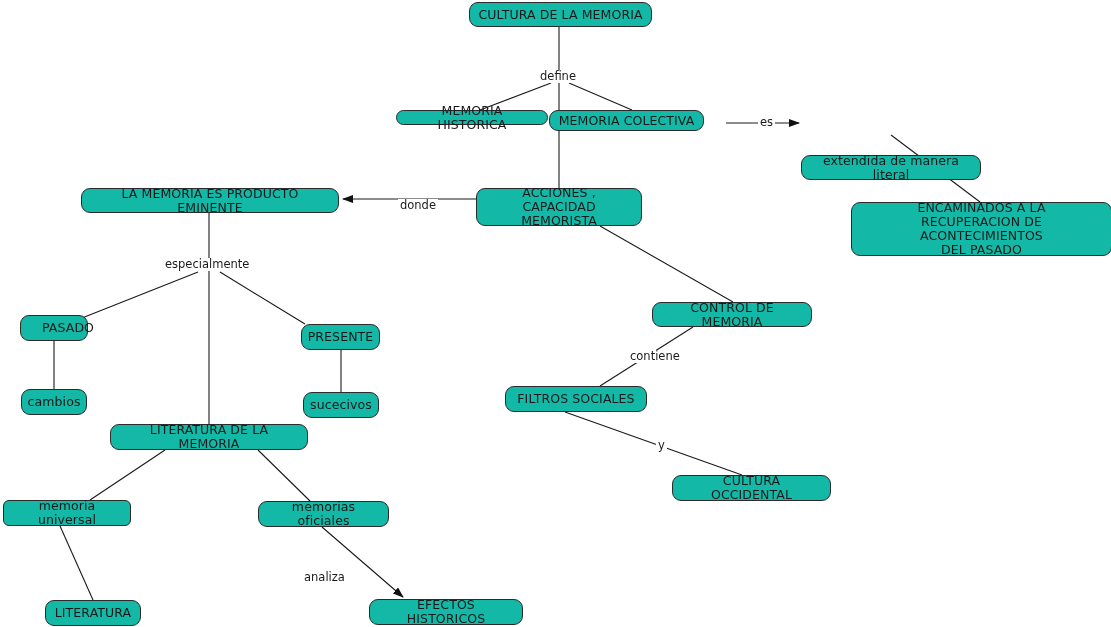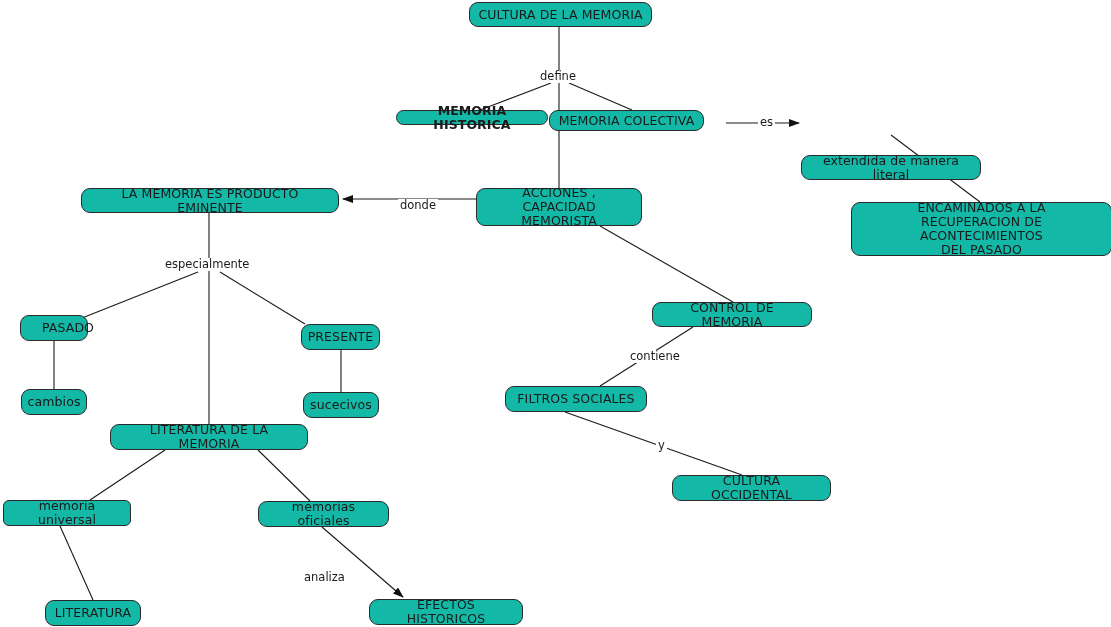--- a/index.html
+++ b/index.html
@@ -81,21 +81,21 @@
         <path d="M341,350 L341,392"></path>
         <path d="M165,450 L90,500"></path>
         <path d="M258,450 L310,501"></path>
         <path d="M60,526 L93,600"></path>
         <path d="M322,527 L403,597" marker-end="url(#arrowEnd)"></path>
       </g>
   </svg>
 
   <div id="nodes-layer">
       <div class="node" style="left: 469px; top: 2px; width: 183px; height: 25px;">CULTURA DE LA MEMORIA</div>
-      <div class="node" style="left: 396px; top: 110px; width: 152px; height: 15px; font-weight: bold;">MEMORIA HISTORICA</div>
+      <div class="node" style="left: 396px; top: 110px; width: 152px; height: 15px;">MEMORIA HISTORICA</div>
       <div class="node" style="left: 549px; top: 110px; width: 155px; height: 21px;">MEMORIA COLECTIVA</div>
       <div class="node" style="left: 801px; top: 110px; width: 180px; height: 25px; margin-top: 45px;">extendida de manera literal</div>
       <div class="node" style="left: 851px; top: 202px; width: 261px; height: 54px;">ENCAMINADOS A LA
 RECUPERACION DE ACONTECIMIENTOS
 DEL PASADO</div>
       <div class="node" style="left: 81px; top: 188px; width: 258px; height: 25px;">LA MEMORIA ES PRODUCTO EMINENTE</div>
       <div class="node" style="left: 476px; top: 188px; width: 166px; height: 38px;">ACCIONES , CAPACIDAD
 MEMORISTA</div>
       <div class="node" style="left: 652px; top: 302px; width: 160px; height: 25px;">CONTROL DE MEMORIA</div>
       <div class="node" style="left: 505px; top: 386px; width: 142px; height: 26px;">FILTROS SOCIALES</div>

